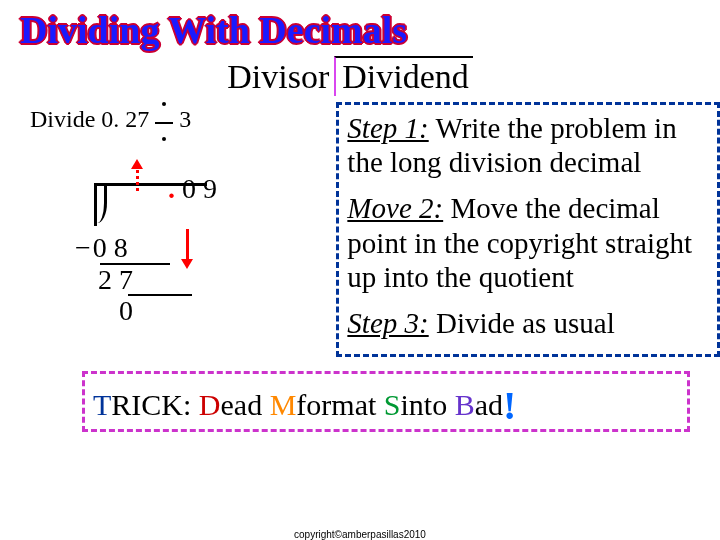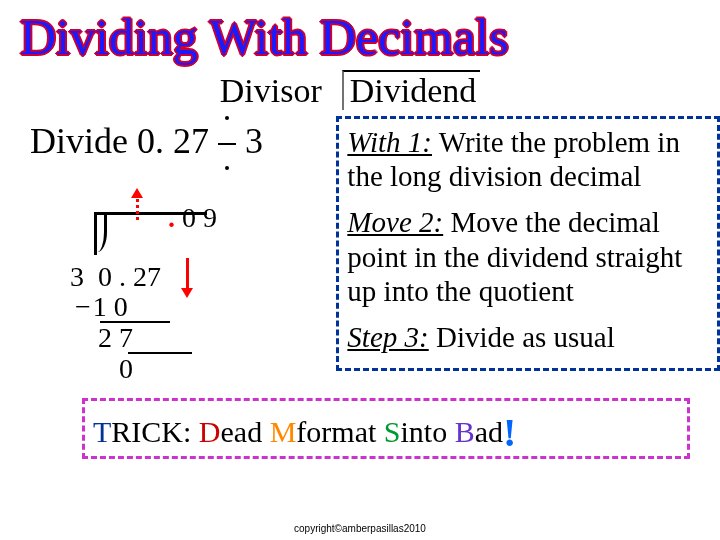--- a/index.html
+++ b/index.html
@@ -7,59 +7,59 @@
     padding: 0;
     width: 720px;
     height: 540px;
     font-family: Georgia, 'Times New Roman', serif;
     background: #fff;
     position: relative;
     overflow: hidden;
   }
   .title {
     font-family: 'Comic Sans MS', cursive;
-    font-weight: normal;
-    font-size: 50px;
+    font-weight: bold;
+    font-size: 38px;
     color: #1a1aff;
     text-shadow: 2px 0 #cc0033, -2px 0 #cc0033, 0 2px #cc0033, 0 -2px #cc0033,
                  1px 1px #cc0033, -1px -1px #cc0033, 1px -1px #cc0033, -1px 1px #cc0033;
     padding: 8px 20px 4px 20px;
   }
   .label-row {
     font-size: 34px;
     font-family: 'Times New Roman', serif;
     text-align: center;
     margin: 0 auto;
     width: 400px;
     position: relative;
     left: -10px;
   }
   .label-row .divisor-label {
     display: inline-block;
-    padding-right: 20px;
+    padding-right: 5px;
   }
   .label-row .dividend-label {
     display: inline-block;
-    border-left: 2px solid #737373;
+    border-left: 2px solid #d946ef;
     border-top: 2px solid #000;
     padding-left: 6px;
     padding-right: 4px;
   }
   .main-area {
     display: flex;
     flex-direction: row;
     align-items: flex-start;
   }
   .left-col {
     width: 310px;
     padding: 10px 0 0 30px;
     font-family: 'Times New Roman', serif;
   }
   .problem-line {
-    font-size: 36px;
+    font-size: 24px;
     margin-bottom: 10px;
   }
   .divide-symbol {
     display: inline-block;
     position: relative;
     width: 18px;
     text-align: center;
     vertical-align: -2px;
   }
   .divide-symbol::before {
@@ -198,21 +198,21 @@
     font-family: 'Comic Sans MS', cursive;
     font-size: 40px;
     font-weight: bold;
     color: #0066ff;
     position: relative;
     top: 4px;
   }
   .copyright {
     position: absolute;
     left: 0; right: 0;
-    bottom: 6px;
+    bottom: 0;
     text-align: center;
     font-size: 10px;
     color: #000;
     font-family: Arial, sans-serif;
   }
   .minus { position: relative; left: -2px; }
 </style>
 </head>
 <body>
 
@@ -232,36 +232,35 @@
       <span>3</span>
     </div>
 
     <div class="longdiv">
       <div class="row quotient-row">
         <span class="quotient-decimal">. </span><span>0 9</span>
       </div>
       <div class="bracket-curve"></div>
       <div class="div-bracket"></div>
       <div class="red-arrow-up"></div>
-      <div class="row"><span>3</span>  <span>0 . 27</span></div>
       <div class="red-arrow-down"></div>
-      <div class="row"> <span class="minus">−</span><span>1 0</span></div>
+      <div class="row"> <span class="minus">−</span><span>0 8</span></div>
       <div class="sub-line1"></div>
       <div class="row">    <span>2 7</span></div>
       <div class="sub-line2"></div>
       <div class="row">       <span>0</span></div>
     </div>
   </div>
 
   <div class="steps">
     <div class="step-block">
-      <span class="step-label">With 1:</span><span>  Write the problem in the long division decimal</span>
+      <span class="step-label">Step 1:</span><span>  Write the problem in the long division decimal</span>
     </div>
     <div class="step-block">
-      <span class="step-label">Move 2:</span><span> Move the decimal point in the dividend straight up into the quotient</span>
+      <span class="step-label">Move 2:</span><span> Move the decimal point in the copyright straight up into the quotient</span>
     </div>
     <div class="step-block">
       <span class="step-label">Step 3:</span><span> Divide as usual</span>
     </div>
   </div>
 </div>
 
 <div class="trick-box">
   <span class="trick-T">T</span><span>RICK:  </span><span class="trick-D">D</span><span>ead </span><span class="trick-M">M</span><span>format </span><span class="trick-S">S</span><span>into </span><span class="trick-B">B</span><span>ad</span><span class="trick-excl">!</span>
 </div>

